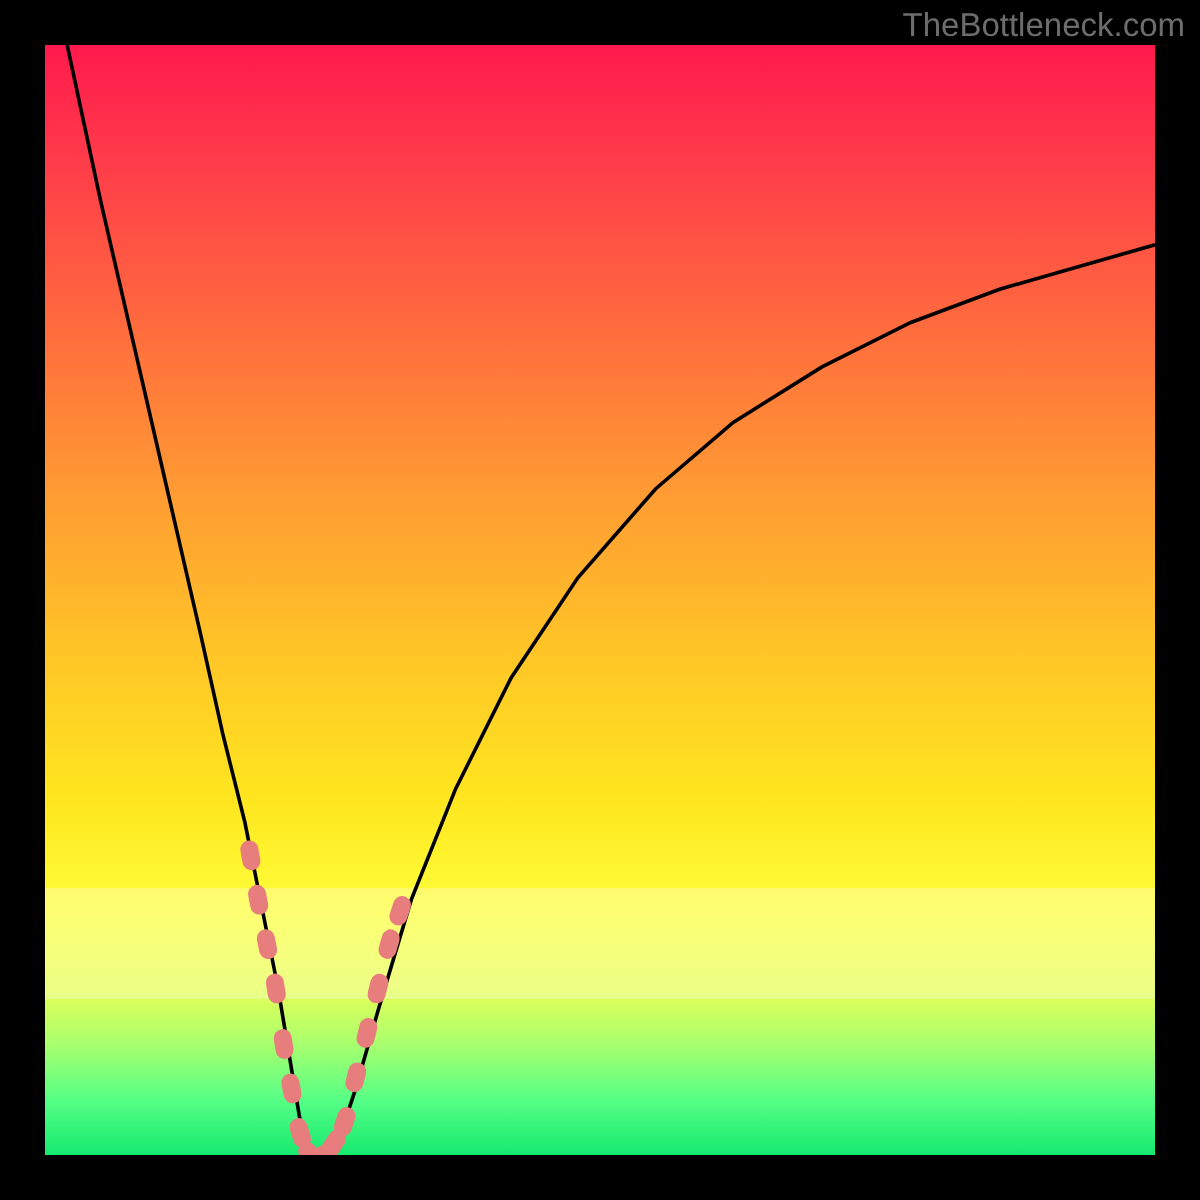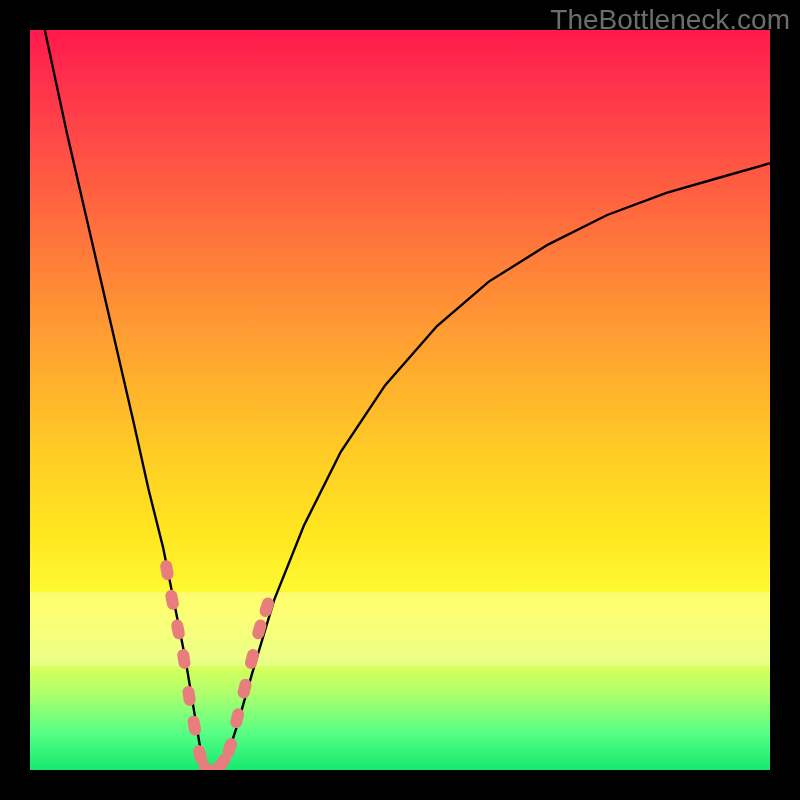--- a/index.html
+++ b/index.html
@@ -55,21 +55,21 @@
     left: 0;
     width: 100%;
     background: rgba(255, 255, 255, 0.28);
     pointer-events: none;
   }
   .attribution {
     position: absolute;
     top: 4px;
     right: 10px;
     color: #6d6d6d;
-    font-size: 28px;
+    font-size: 22px;
     letter-spacing: 0;
     font-weight: 400;
     user-select: none;
   }
   svg.curve {
     position: absolute;
     left: 0;
     top: 0;
     width: 100%;
     height: 100%;

